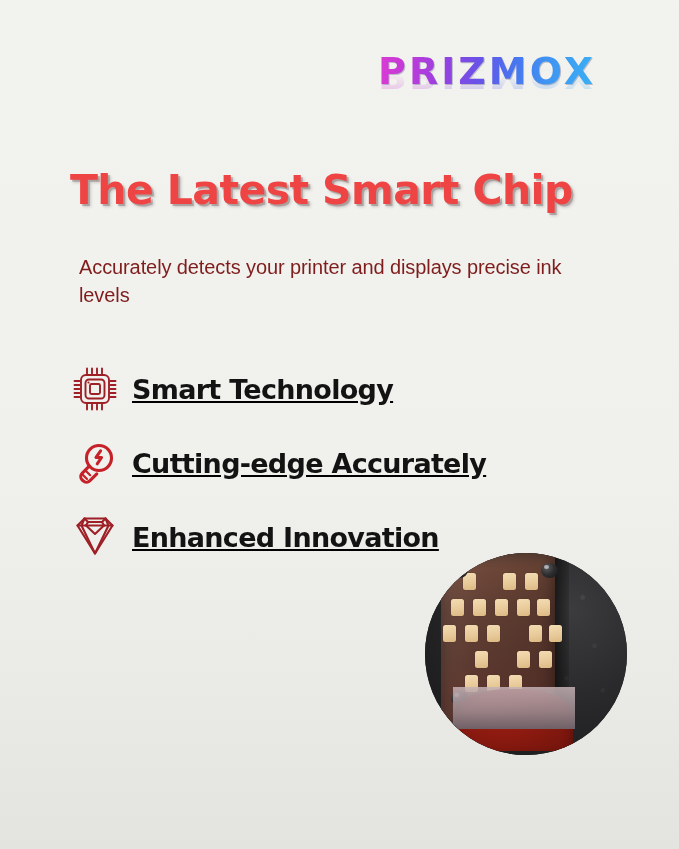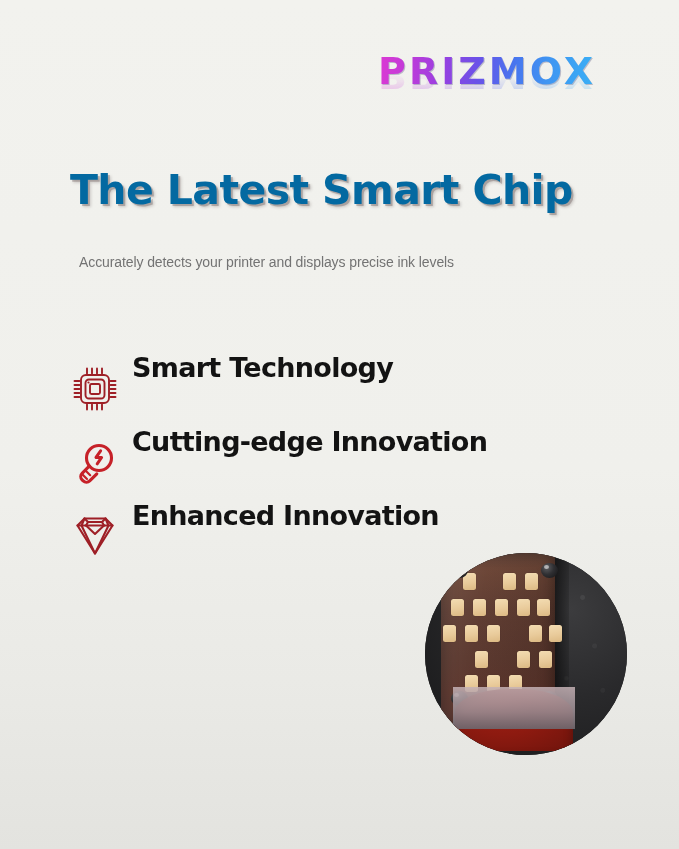--- a/index.html
+++ b/index.html
@@ -50,47 +50,49 @@
 
   
   #headline {
     position:absolute;
     left:70px; top:168px;
     width:560px;
     font-family:"DejaVu Sans", sans-serif;
     font-size:41px;
     font-weight:bold;
     letter-spacing:-0.6px;
-    color:#0369a1;
+    color:#ef4444;
     line-height:1.08;
     text-shadow:
        2px 2px 0px rgba(90,70,70,0.30),
        3px 3px 3px rgba(70,55,55,0.22);
   }
 
   
   #subtitle {
     position:absolute;
     left:79px; top:253px;
     width:490px;
-    font-size:14px;
-    color:#737373;
+    font-size:20px;
+    color:#7f1d1d;
     line-height:1.42;
     letter-spacing:-0.1px;
   }
 
   
   #feature-list {
     position:absolute;
     left:58px; top:352px;
     width:540px;
   }
   .feature-row {
     display:flex;
+    align-items:center;
     height:74px;
+    text-decoration:underline;
   }
   .feature-icon {
     width:74px;
     min-width:74px;
     display:flex;
     align-items:center;
     justify-content:center;
   }
   .feature-label {
     font-family:"DejaVu Sans", sans-serif;
@@ -235,21 +237,21 @@
 
   <div class="feature-row">
     <span class="feature-icon">
       <svg width="50" height="50" viewBox="0 0 50 50" fill="none" stroke="#c62128" stroke-width="3.1" stroke-linecap="round" stroke-linejoin="round">
         <circle cx="29" cy="20" r="12.5"></circle>
         <path d="M19.2 28.2 12.1 35.3a4.6 4.6 0 0 0 0 6.5l1.1 1.1a4.6 4.6 0 0 0 6.5 0l7.1-7.1"></path>
         <path d="M15.2 32.2l5.0 5.0M12.0 36.0l5.0 5.0" stroke-width="2.2"></path>
         <path d="M30.6 12.8l-4.6 6.6h5.6l-4.4 6.4" stroke-width="3.0"></path>
       </svg>
     </span>
-    <span class="feature-label">Cutting-edge Innovation</span>
+    <span class="feature-label">Cutting-edge Accurately</span>
   </div>
 
   <div class="feature-row">
     <span class="feature-icon">
       <svg width="56" height="50" viewBox="0 0 56 50" fill="none" stroke="#9e1f26" stroke-width="2.1" stroke-linejoin="round" stroke-linecap="round">
         <path d="M10.5 13.5 L17.5 6.5 L38.5 6.5 L45.5 13.5 L28 41.5 Z"></path>
         <path d="M10.5 13.5 L45.5 13.5"></path>
         <path d="M17.5 6.5 L14.5 13.5 L28 41.5 L41.5 13.5 L38.5 6.5"></path>
         <path d="M21.0 10.0 L35.0 10.0"></path>
         <path d="M17.5 6.5 L21.0 10.0 M38.5 6.5 L35.0 10.0"></path>

